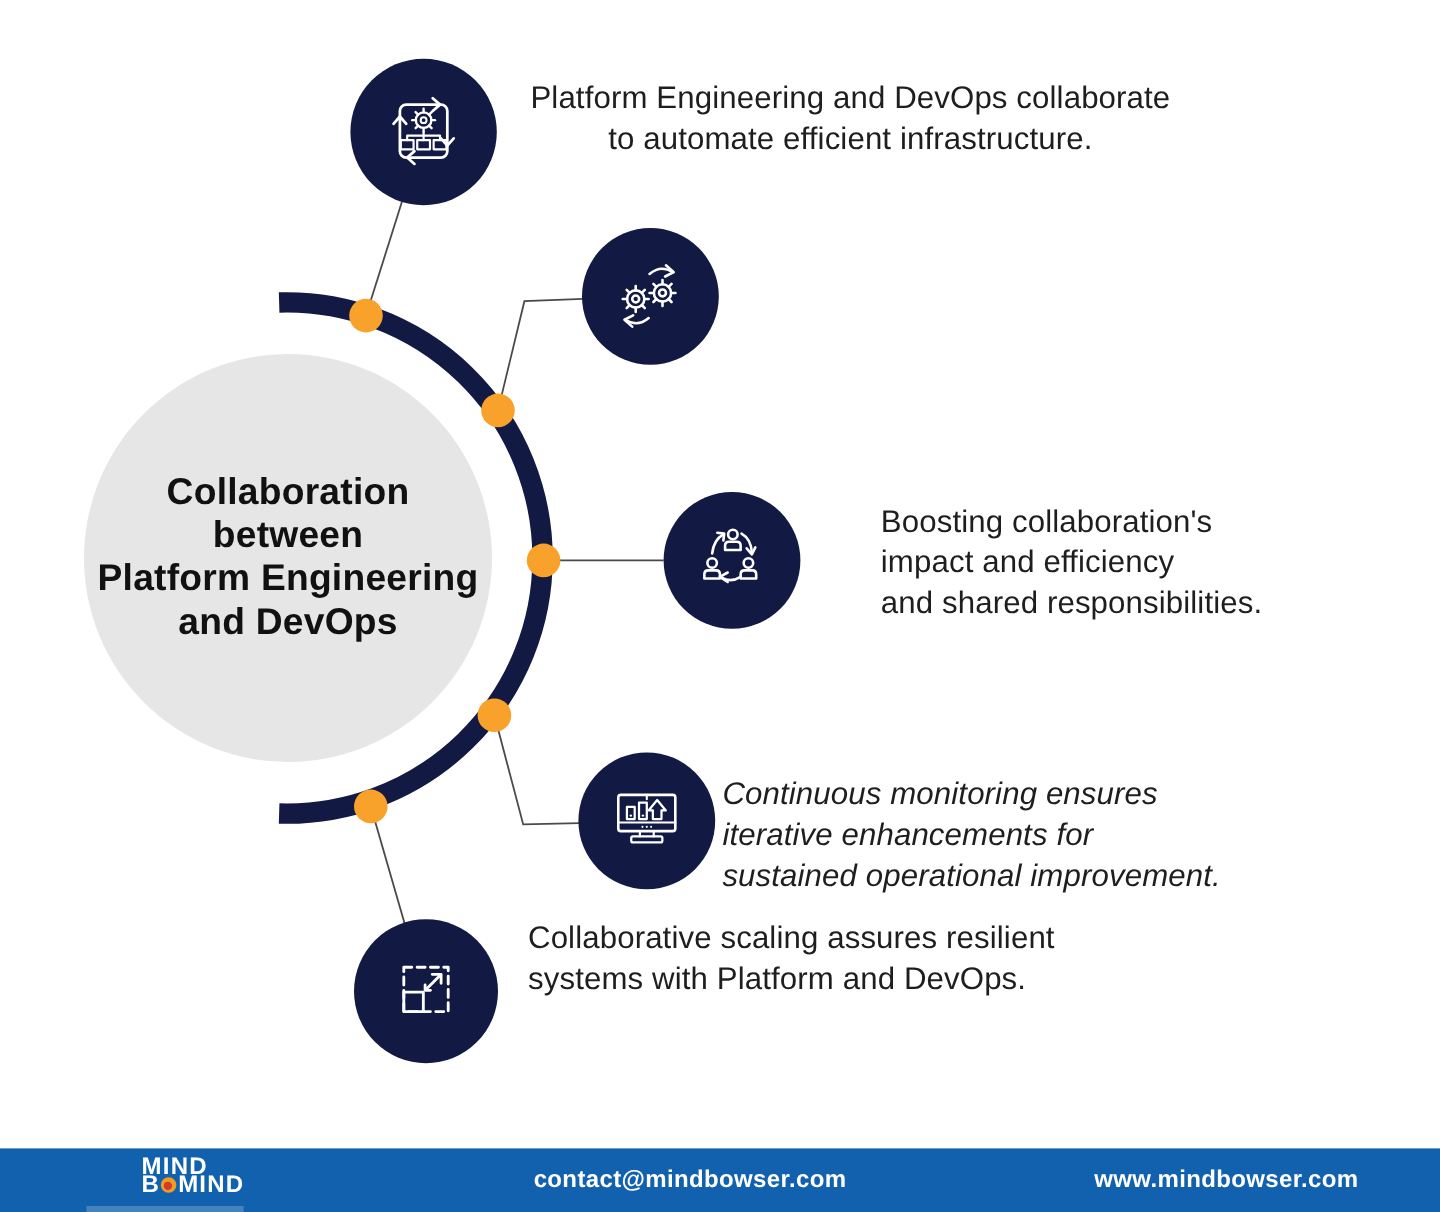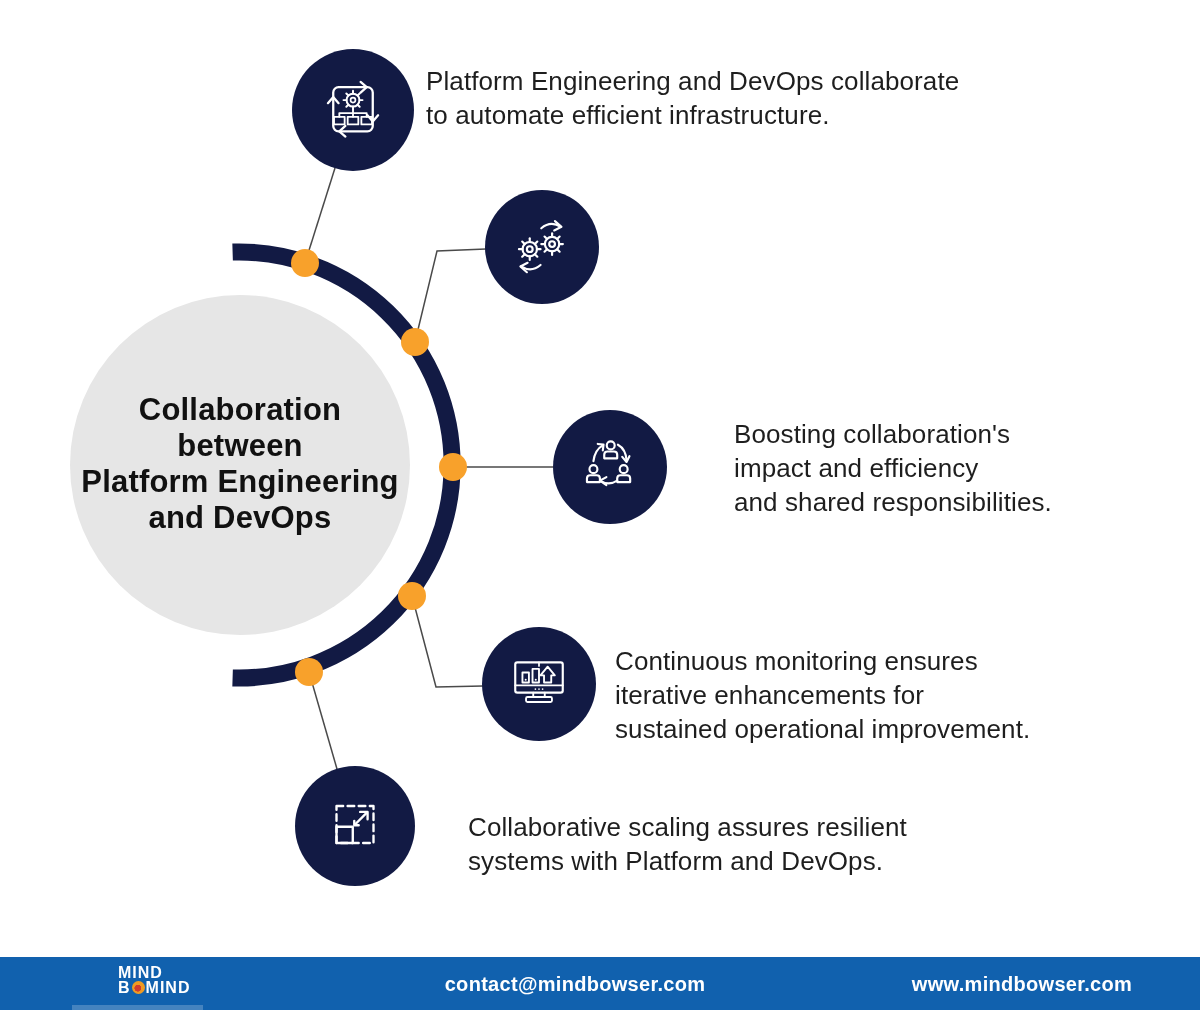--- a/index.html
+++ b/index.html
@@ -32,21 +32,21 @@
   .footer{
     position:absolute;left:0;top:957px;width:1200px;height:53px;
     background:var(--footer_blue,#1161ae);color:#fff;
   }
   .footer-accent{
     position:absolute;left:72px;bottom:0;width:131px;height:5px;
     background:rgba(255,255,255,0.22);
   }
   .logo{
     position:absolute;left:118px;top:8px;
-    font-weight:800;font-size:16px;line-height:15px;letter-spacing:1px;
+    font-weight:800;font-size:20px;line-height:15px;letter-spacing:1px;
     color:#fff;
   }
   .logo .row{display:block;white-space:nowrap;}
   .o-mark{
     display:inline-block;width:13px;height:13px;border-radius:50%;
     background:radial-gradient(circle at 45% 55%, #d23b2e 0 32%, #f09b22 36% 100%);
     vertical-align:-1px;margin:0 1px;
   }
   .footer-link{
     position:absolute;top:50%;transform:translate(-50%,-50%);
@@ -188,29 +188,29 @@
   <div class="icon-circle" style="left:295px;top:766px;width:120px;height:120px;">
     <svg width="74" height="74" viewBox="0 0 100 100" fill="none" stroke="#fff" stroke-width="3.2" stroke-linecap="round" stroke-linejoin="round">
       <rect x="25" y="23" width="50" height="50" stroke-dasharray="9 6"></rect>
       <rect x="25" y="51" width="22" height="22"></rect>
       <path d="M50 48 L66 32"></path>
       <path d="M57 31 L67 31 L67 41"></path>
       <path d="M55 49 L49 49 L49 43"></path>
     </svg>
   </div>
 
-  <div class="item-text" style="left:426px;top:64px;">Platform Engineering and DevOps collaborate
+  <div class="item-text" style="left:442px;top:64px;text-align:center;">Platform Engineering and DevOps collaborate
 to automate efficient infrastructure.</div>
   <div class="item-text" style="left:734px;top:417px;">Boosting collaboration's
 impact and efficiency
 and shared responsibilities.</div>
-  <div class="item-text" style="left:615px;top:644px;">Continuous monitoring ensures
+  <div class="item-text" style="left:602px;top:644px;font-style:italic;">Continuous monitoring ensures
 iterative enhancements for
 sustained operational improvement.</div>
-  <div class="item-text" style="left:440px;top:810px;margin-left:28px;">Collaborative scaling assures resilient
+  <div class="item-text" style="left:440px;top:764px;">Collaborative scaling assures resilient
 systems with Platform and DevOps.</div>
 
   <div class="footer">
     <div class="logo">
       <span class="row">MIND</span>
       <span class="row"><span>B</span><span class="o-mark"></span><span>MIND</span></span>
     </div>
     <a class="footer-link footer-email">contact@mindbowser.com</a>
     <a class="footer-link footer-site">www.mindbowser.com</a>
     <div class="footer-accent"></div>

